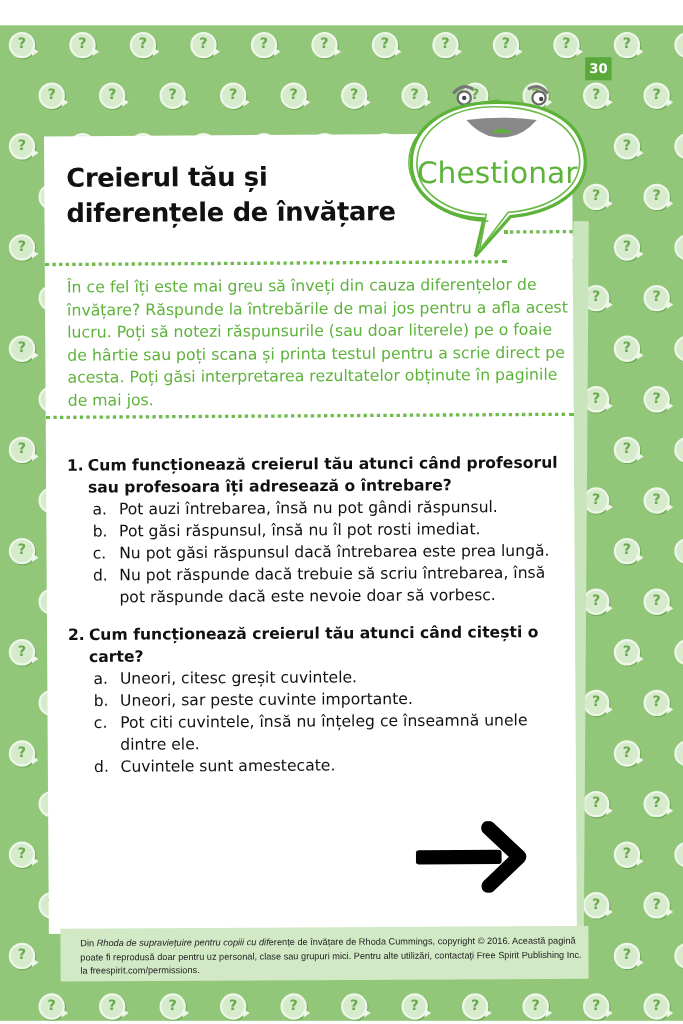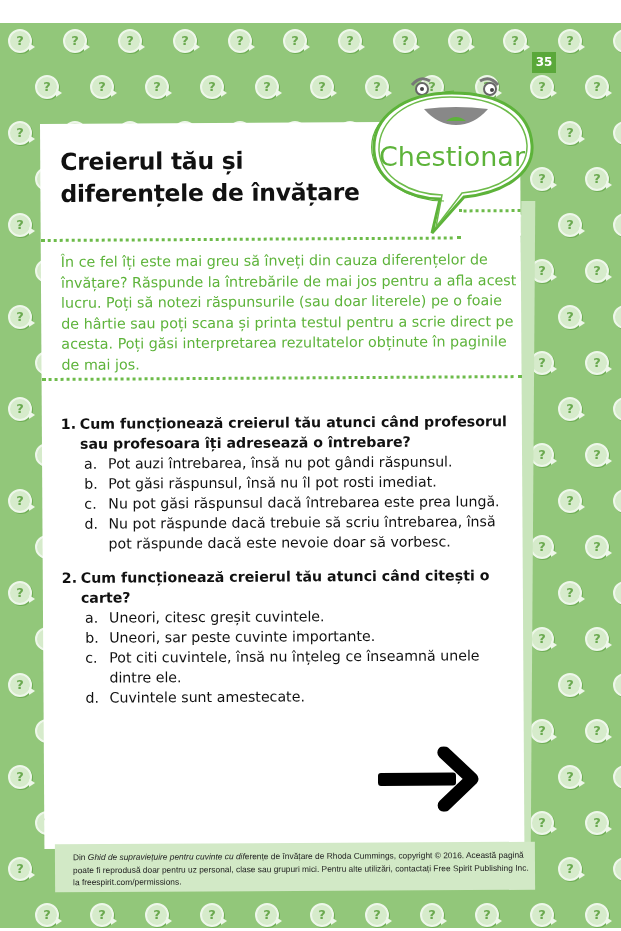--- a/index.html
+++ b/index.html
@@ -378,24 +378,24 @@
       </div>
     </div>
 
     <svg class="arrow" viewBox="0 0 110 65">
       <rect x="0" y="26" width="78" height="13" rx="3" fill="#000"></rect>
       <polyline points="66,6 94,32.5 66,59" fill="none" stroke="#000" stroke-width="13" stroke-linejoin="round" stroke-linecap="round"></polyline>
     </svg>
   </div>
 
   <div class="footer">
-    <p class="footer-text"><span>Din </span><i>Ghid de supraviețuire pentru cuvinte cu dif</i><span>erențe de învățare de Rhoda Cummings, copyright © 2016. Această pagină poate fi reprodusă doar pentru uz personal, clase sau grupuri mici. Pentru alte utilizări, contactați Free Spirit Publishing Inc. la freespirit.com/permissions.</span></p>
+    <p class="footer-text"><span>Din </span><i>Rhoda de supraviețuire pentru copiii cu dif</i><span>erențe de învățare de Rhoda Cummings, copyright © 2016. Această pagină poate fi reprodusă doar pentru uz personal, clase sau grupuri mici. Pentru alte utilizări, contactați Free Spirit Publishing Inc. la freespirit.com/permissions.</span></p>
   </div>
 
-  <div class="page-num">35</div>
+  <div class="page-num">30</div>
 
   <svg class="badge" viewBox="0 0 180 175">
 
     <path d="M50 22 Q58 12 68 18" fill="none" stroke="#777" stroke-width="3"></path>
     <path d="M118 18 Q128 12 136 22" fill="none" stroke="#777" stroke-width="3"></path>
     <circle cx="60" cy="26" r="6" fill="#fff" stroke="#666" stroke-width="2"></circle>
     <circle cx="60" cy="26" r="2" fill="#444"></circle>
     <circle cx="128" cy="26" r="6" fill="#fff" stroke="#666" stroke-width="2"></circle>
     <circle cx="130" cy="27" r="2" fill="#444"></circle>
 

